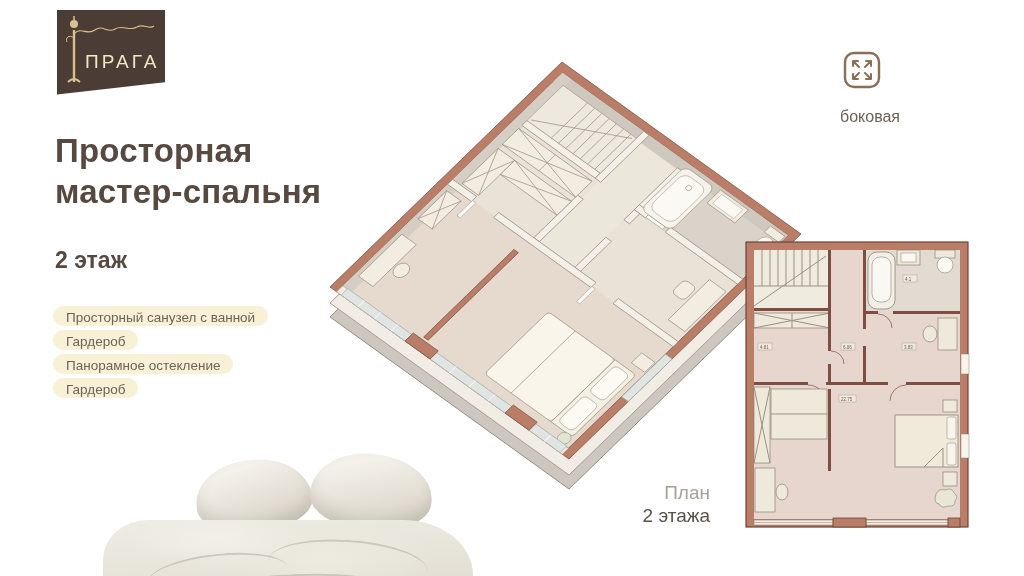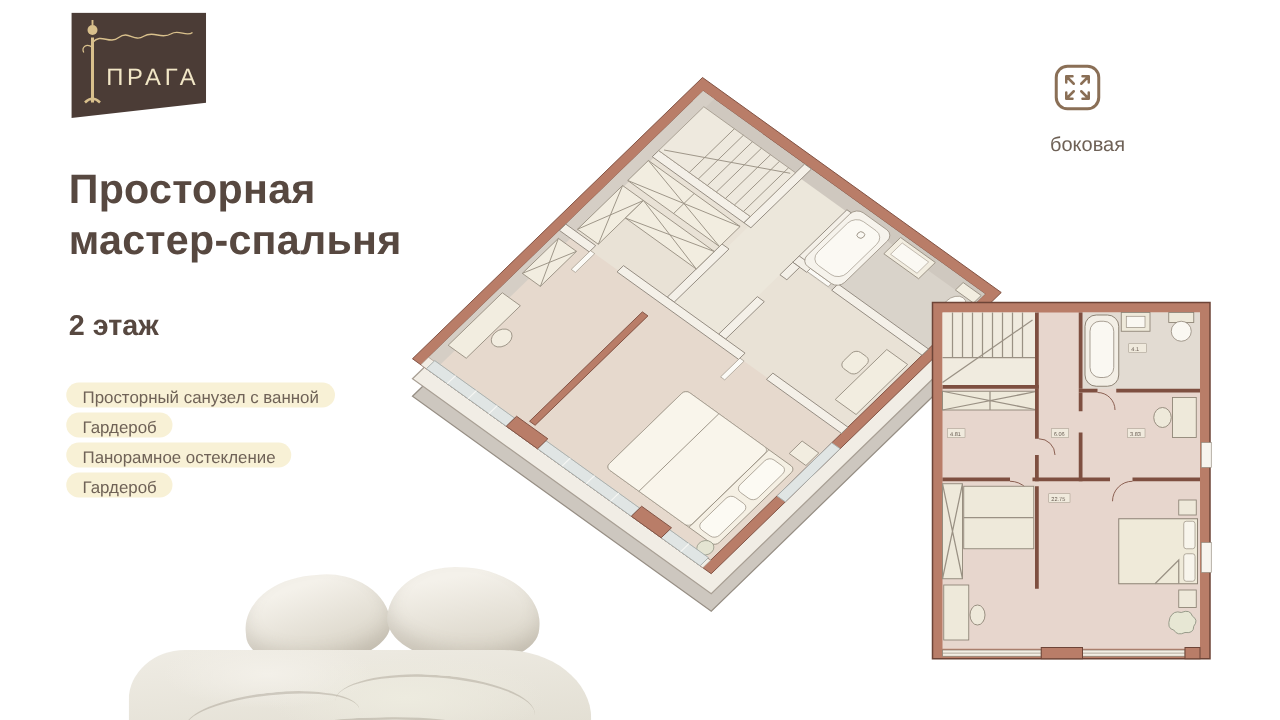--- a/index.html
+++ b/index.html
@@ -299,14 +299,18 @@
       <rect x="128" y="286" width="82" height="5" fill="#f3eee4" stroke="#8d8375" stroke-width=".6"></rect>
       <path d="M16,288.5 H95 M128,288.5 H210" stroke="#8d8375" stroke-width=".5"></path>
       <rect x="95" y="284" width="33" height="9" fill="var(--terracotta)" stroke="#6d4437" stroke-width=".8"></rect>
       <rect x="210" y="284" width="12" height="9" fill="var(--terracotta)" stroke="#6d4437" stroke-width=".8"></rect>
     </g>
 
     <rect x="223" y="120" width="8" height="20" fill="#f7f4ee" stroke="#8d8375" stroke-width=".5"></rect>
     <rect x="223" y="200" width="8" height="24" fill="#f7f4ee" stroke="#8d8375" stroke-width=".5"></rect>
   </svg>
 
+  <div class="abs caption">
+    <div class="l1">План</div>
+    <div class="l2">2 этажа</div>
+  </div>
 
 </div>
 
 </body></html>

